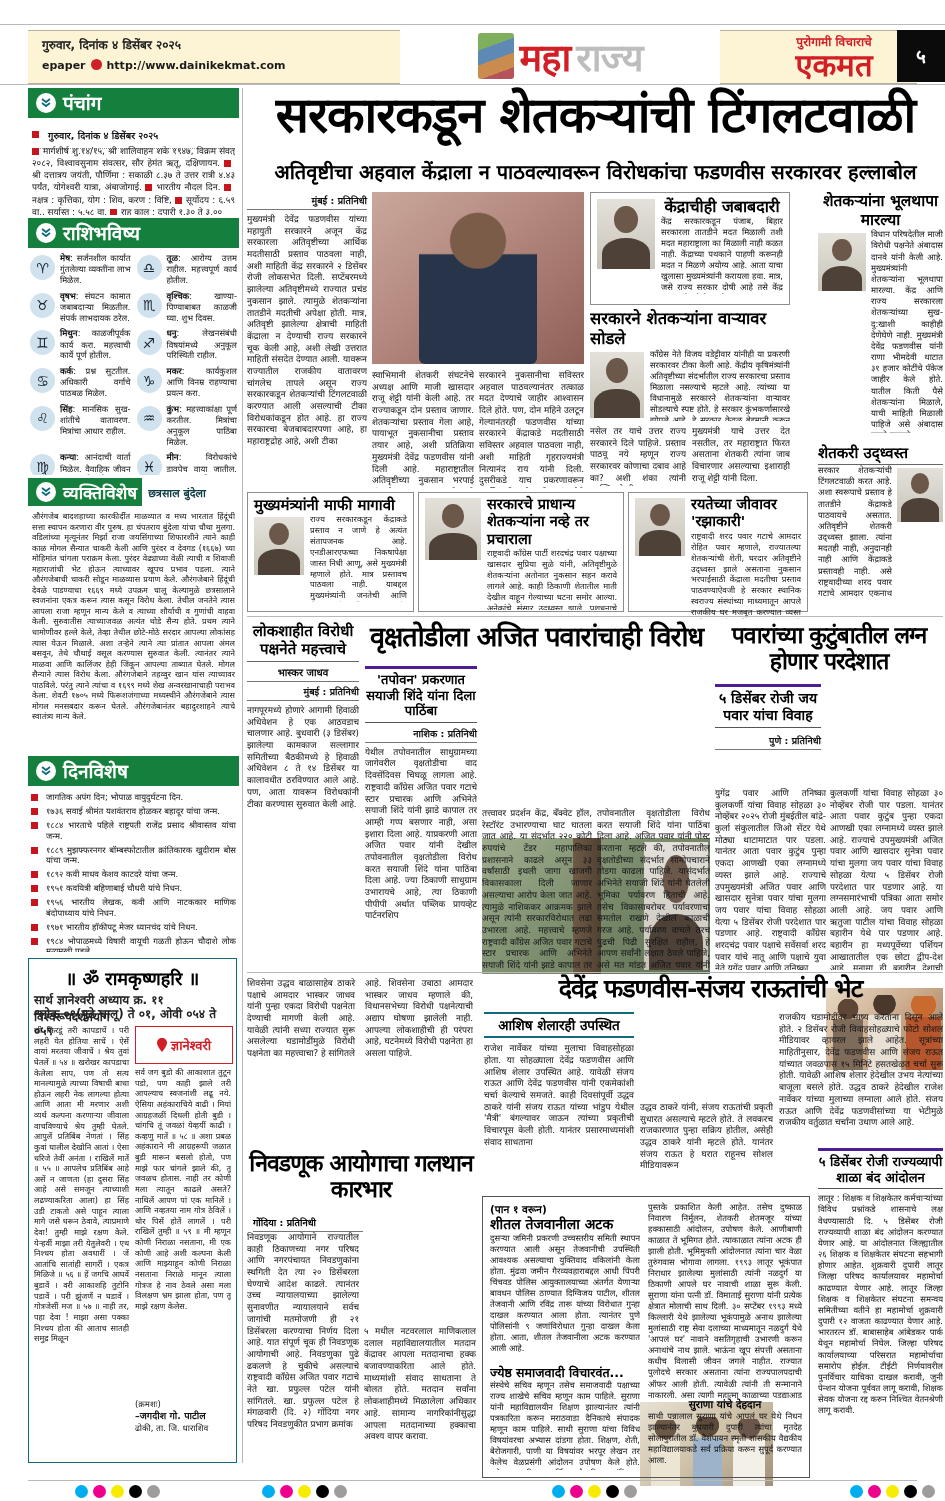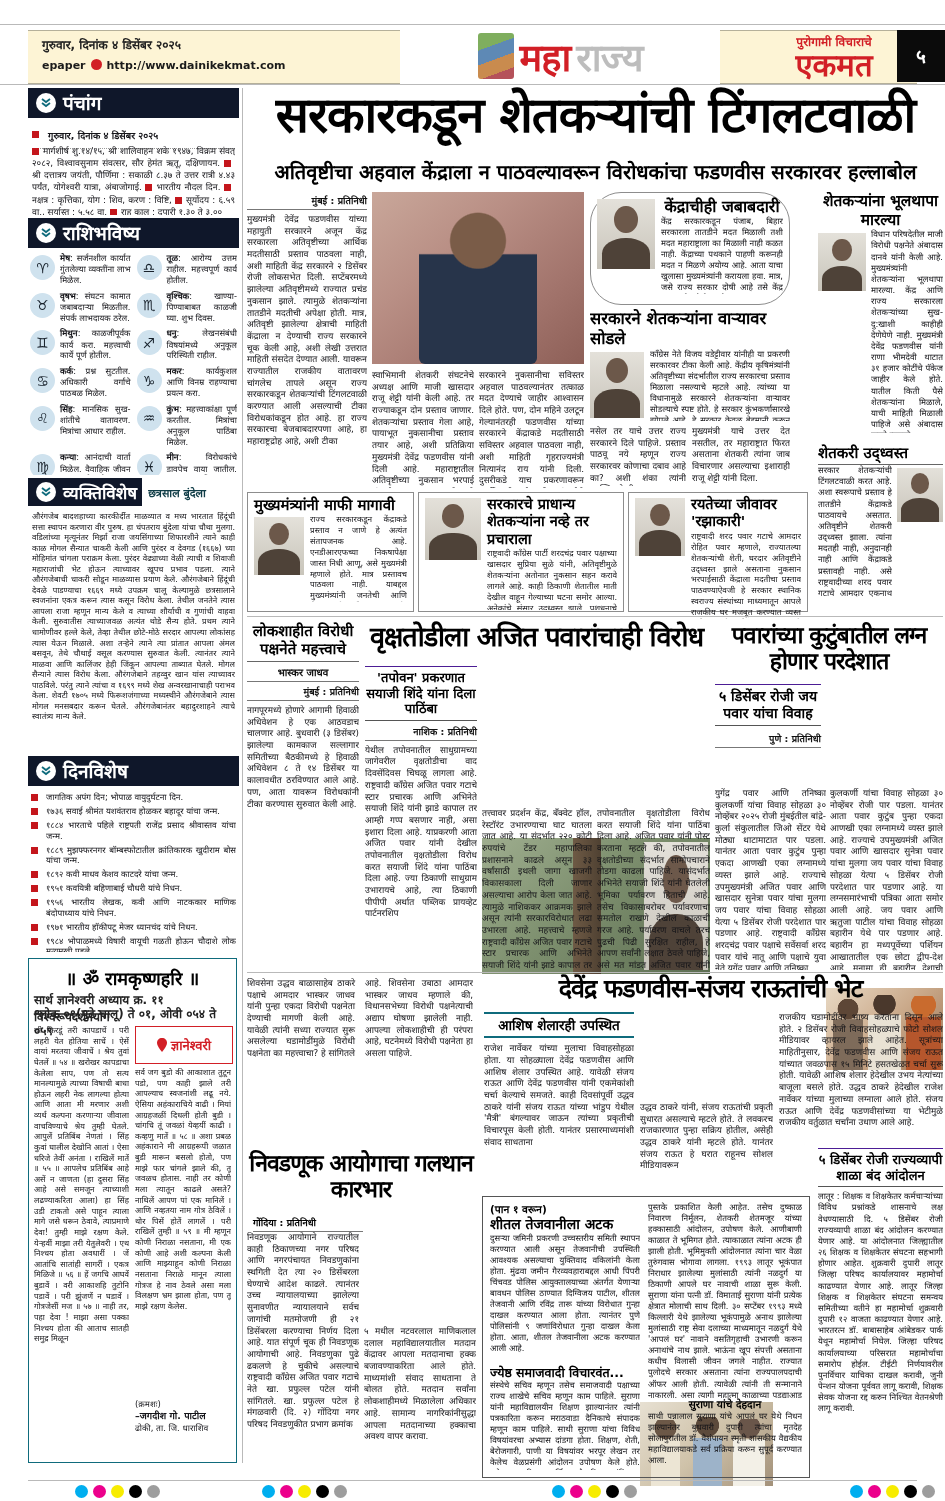--- a/index.html
+++ b/index.html
@@ -10,21 +10,21 @@
   
   .band{background:#fdf4d5;border-top:1px solid #b5b09a;border-bottom:1px solid #b5b09a;}
   .datetxt{font-size:12px;font-weight:bold;color:#222;}
   .urltxt{font-size:11px;font-weight:bold;color:#1b1b1b;}
   .logo-maha{font-size:38px;font-weight:bold;color:#d21f26;letter-spacing:-1px;}
   .logo-rajya{font-size:38px;font-weight:bold;color:#bdbdbd;letter-spacing:-1px;}
   .tagline{font-size:12px;font-weight:bold;color:#d21f26;text-align:center;}
   .brand{font-size:31px;font-weight:bold;color:#d21f26;text-align:center;line-height:1;}
   .pageno{background:#0b0b0b;color:#fff;font-size:19px;font-weight:bold;display:flex;align-items:center;justify-content:center;}
   
-  .teal-hd{background:#0f172a;color:#fff;display:flex;align-items:center;gap:7px;padding:0 8px;font-weight:bold;font-size:19px;}
+  .teal-hd{background:#15803d;color:#fff;display:flex;align-items:center;gap:7px;padding:0 8px;font-weight:bold;font-size:19px;}
   .icn-circle{width:20px;height:20px;border-radius:50%;background:#fff;display:flex;align-items:center;justify-content:center;flex:0 0 auto;}
   .bullet{display:inline-block;width:7px;height:7px;background:#c4161c;margin:0 4px 0 0;vertical-align:middle;}
   .pq{font-size:8.8px;line-height:1.38;text-align:justify;color:#15151a;}
   .zgrid{display:grid;grid-template-columns:1fr 1fr;column-gap:6px;row-gap:5px;}
   .zitem{display:flex;gap:5px;align-items:flex-start;}
   .zicon{width:25px;height:25px;border-radius:50%;background:#cfe2ee;color:#17212b;display:flex;align-items:center;justify-content:center;font-size:14px;flex:0 0 auto;margin-top:2px;}
   .ztxt{font-size:8.3px;line-height:1.3;color:#15151a;text-align:justify;}
   .ztxt b{font-size:8.6px;}
   .vy-sub{font-weight:bold;color:#0f3c46;font-size:11px;}
   .bt{font-size:8.8px;line-height:1.33;text-align:justify;color:#141418;overflow:hidden;}
@@ -33,21 +33,21 @@
   .rambox{border:1.5px solid #0f6b7c;}
   .ram-title{font-size:18px;font-weight:bold;text-align:center;color:#000;}
   .ram-sub{font-size:12px;font-weight:bold;color:#222;line-height:1.4;}
   .dny-box{border:1.5px solid #d21f26;color:#d21f26;font-weight:bold;font-size:13px;display:flex;align-items:center;justify-content:center;gap:4px;}
   
   .hl{font-weight:bold;color:#000;text-align:center;letter-spacing:-1px;}
   .dl{font-weight:bold;font-size:9.5px;text-align:right;color:#111;padding-bottom:2px;border-bottom:1px solid #777;margin-bottom:4px;}
   .byl{font-weight:bold;font-size:10px;text-align:center;color:#111;border-bottom:1px solid #777;padding-bottom:2px;margin-bottom:3px;}
   .box{border:1px solid #8d8d8d;}
   .sub-hl{font-weight:bold;color:#000;text-align:center;line-height:1.2;}
-  .kicker-rule{border-top:1px solid #4c1d95;border-bottom:1px solid #555;padding:3px 0;}
+  .kicker-rule{border-top:3px solid #4c1d95;border-bottom:1px solid #555;padding:3px 0;}
   
   .photo{position:relative;overflow:hidden;background:linear-gradient(140deg,#c9a79a 0%,#b98f85 35%,#a3756d 70%,#8d5f57 100%);}
   .photo-green{background:linear-gradient(135deg,#9fae8f 0%,#7d8f6e 45%,#5d6e52 100%);}
   .photo-warm{background:linear-gradient(135deg,#e8d9c4 0%,#caa98a 50%,#9c7454 100%);}
   .photo-room{background:linear-gradient(135deg,#e7e0d2 0%,#cfc2a9 50%,#a3917a 100%);}
   .portrait{position:relative;overflow:hidden;background:linear-gradient(180deg,#e4e1da 0%,#c8c4ba 100%);}
   .portrait::before{content:"";position:absolute;left:30%;top:10%;width:40%;height:38%;border-radius:50%;background:#6c584a;}
   .portrait::after{content:"";position:absolute;left:8%;bottom:-2%;width:84%;height:46%;border-radius:48% 48% 0 0;background:#4e4238;}
   .dotrow{display:flex;gap:5px;}
   .dot{width:13px;height:13px;border-radius:50%;}
@@ -251,21 +251,21 @@
     <div class="bt" style="height:278px;">मुख्यमंत्री देवेंद्र फडणवीस यांच्या महायुती सरकारने अजून केंद्र सरकारला अतिवृष्टीच्या आर्थिक मदतीसाठी प्रस्ताव पाठवला नाही, अशी माहिती केंद्र सरकारने २ डिसेंबर रोजी लोकसभेत दिली. सप्टेंबरमध्ये झालेल्या अतिवृष्टीमध्ये राज्यात प्रचंड नुकसान झाले. त्यामुळे शेतकऱ्यांना तातडीने मदतीची अपेक्षा होती. मात्र, अतिवृष्टी झालेल्या क्षेत्राची माहिती केंद्राला न देण्याची राज्य सरकारने चूक केली आहे, अशी लेखी उत्तरात माहिती संसदेत देण्यात आली. यावरून राज्यातील राजकीय वातावरण चांगलेच तापले असून राज्य सरकारकडून शेतकऱ्यांची टिंगलटवाळी करण्यात आली असल्याची टीका विरोधकांकडून होत आहे. हा राज्य सरकारचा बेजबाबदारपणा आहे, हा महाराष्ट्रद्रोह आहे, अशी टीका</div>
   </div>
   <div class="abs photo" style="left:372px;top:192px;width:212px;height:172px;">
     <div style="position:absolute;left:22%;top:8%;width:56%;height:92%;background:radial-gradient(circle at 50% 22%,#7a5c48 0 20%,transparent 21%),linear-gradient(180deg,transparent 30%,#27344a 31%);border-radius:6px;"></div>
   </div>
   <div class="abs bt" style="left:372px;top:370px;width:102px;height:118px;">स्वाभिमानी शेतकरी संघटनेचे अध्यक्ष आणि माजी खासदार राजू शेट्टी यांनी केली आहे. तर राज्याकडून दोन प्रस्ताव जाणार. शेतकऱ्यांचा प्रस्ताव गेला आहे, पायाभूत नुकसानीचा प्रस्ताव तयार आहे, अशी प्रतिक्रिया मुख्यमंत्री देवेंद्र फडणवीस यांनी दिली आहे. महाराष्ट्रातील अतिवृष्टीच्या नुकसान भरपाई संदर्भात खासदार ओमराजे निंबाळकर आणि संजय देशमुख यांनी लोकसभेत तारांकित प्रश्न उपस्थित केला होता. केंद्रीय गृहमंत्री अमित शहांनी ऑक्टोबरच्या पहिल्या आठवड्यात राज्य</div>
   <div class="abs bt" style="left:479px;top:370px;width:105px;height:118px;">सरकारने नुकसानीचा सविस्तर अहवाल पाठवल्यानंतर तत्काळ मदत देण्याचे जाहीर आश्वासन दिले होते. पण, दोन महिने उलटून गेल्यानंतरही फडणवीस यांच्या सरकारने केंद्राकडे मदतीसाठी सविस्तर अहवाल पाठवला नाही, अशी माहिती गृहराज्यमंत्री नित्यानंद राय यांनी दिली. दुसरीकडे याच प्रकरणावरून स्वाभिमानी शेतकरी संघटनेचे अध्यक्ष माजी खासदार राजू शेट्टी यांनी राज्यसरकारवर हल्लाबोल केला आहे. त्यांनी म्हटले आहे की हा प्रस्ताव जर केंद्राकडे पाठवला</div>
   <div class="abs bt" style="left:590px;top:426px;width:96px;height:60px;">नसेल तर याचे उत्तर राज्य सरकारने दिले पाहिजे. प्रस्ताव पाठवू नये म्हणून राज्य सरकारवर कोणाचा दबाव आहे का? अशी शंका त्यांनी उपस्थित केली. जर</div>
   <div class="abs bt" style="left:692px;top:426px;width:98px;height:60px;">मुख्यमंत्री याचे उत्तर देत नसतील, तर महाराष्ट्रात फिरत असताना शेतकरी त्यांना जाब विचारणार असल्याचा इशाराही राजू शेट्टी यांनी दिला.</div>
 
-  <div class="abs box" style="left:590px;top:192px;width:200px;height:113px;padding:4px 6px;box-sizing:border-box;border-radius:31px;">
+  <div class="abs box" style="left:590px;top:192px;width:200px;height:113px;padding:4px 6px;box-sizing:border-box;">
     <div class="portrait" style="float:left;width:58px;height:70px;margin:2px 6px 2px 0;"></div>
     <div class="sub-hl" style="font-size:16px;">केंद्राचीही जबाबदारी</div>
     <div class="bt" style="font-size:8.3px;height:78px;">केंद्र सरकारकडून पंजाब, बिहार सरकारला तातडीने मदत मिळाली तशी मदत महाराष्ट्राला का मिळाली नाही कळत नाही. केंद्राच्या पथकाने पाहणी करूनही मदत न मिळणे अयोग्य आहे. आता याचा खुलासा मुख्यमंत्र्यांनी करायला हवा. मात्र, जसे राज्य सरकार दोषी आहे तसे केंद्र सरकारही दोषी आहे. राज्याचा प्रस्ताव का आला नाही, हे केंद्रानेही विचारायला हवे होते. राज्य सरकारचा बेजबाबदारपणा आहे, हा महाराष्ट्रद्रोह आहे, अशी कडवट टीका शेट्टी यांनी केली आहे.</div>
   </div>
 
   <div class="abs" style="left:590px;top:309px;width:200px;height:112px;overflow:hidden;">
     <div class="sub-hl" style="font-size:16.5px;text-align:left;">सरकारने शेतकऱ्यांना वाऱ्यावर सोडले</div>
     <div class="portrait" style="float:left;width:54px;height:66px;margin:3px 6px 2px 0;"></div>
     <div class="bt" style="font-size:8.3px;height:88px;">काँग्रेस नेते विजय वडेट्टीवार यांनीही या प्रकरणी सरकारवर टीका केली आहे. केंद्रीय कृषिमंत्र्यांनी अतिवृष्टीच्या संदर्भातील राज्य सरकारचा प्रस्ताव मिळाला नसल्याचे म्हटले आहे. त्यांच्या या विधानामुळे सरकारने शेतकऱ्यांना वाऱ्यावर सोडल्याचे स्पष्ट होते. हे सरकार कुंभकर्णासारखे झोपले आहे. हे सरकार केवळ बेइमानी करून निवडणुका जिंकणे, सत्तेची खुर्ची उबवणे व जनता व शेतकऱ्यांना वाऱ्यावर सोडण्याचेच काम करत आहे, असे ते म्हणाले.</div>
   </div>

